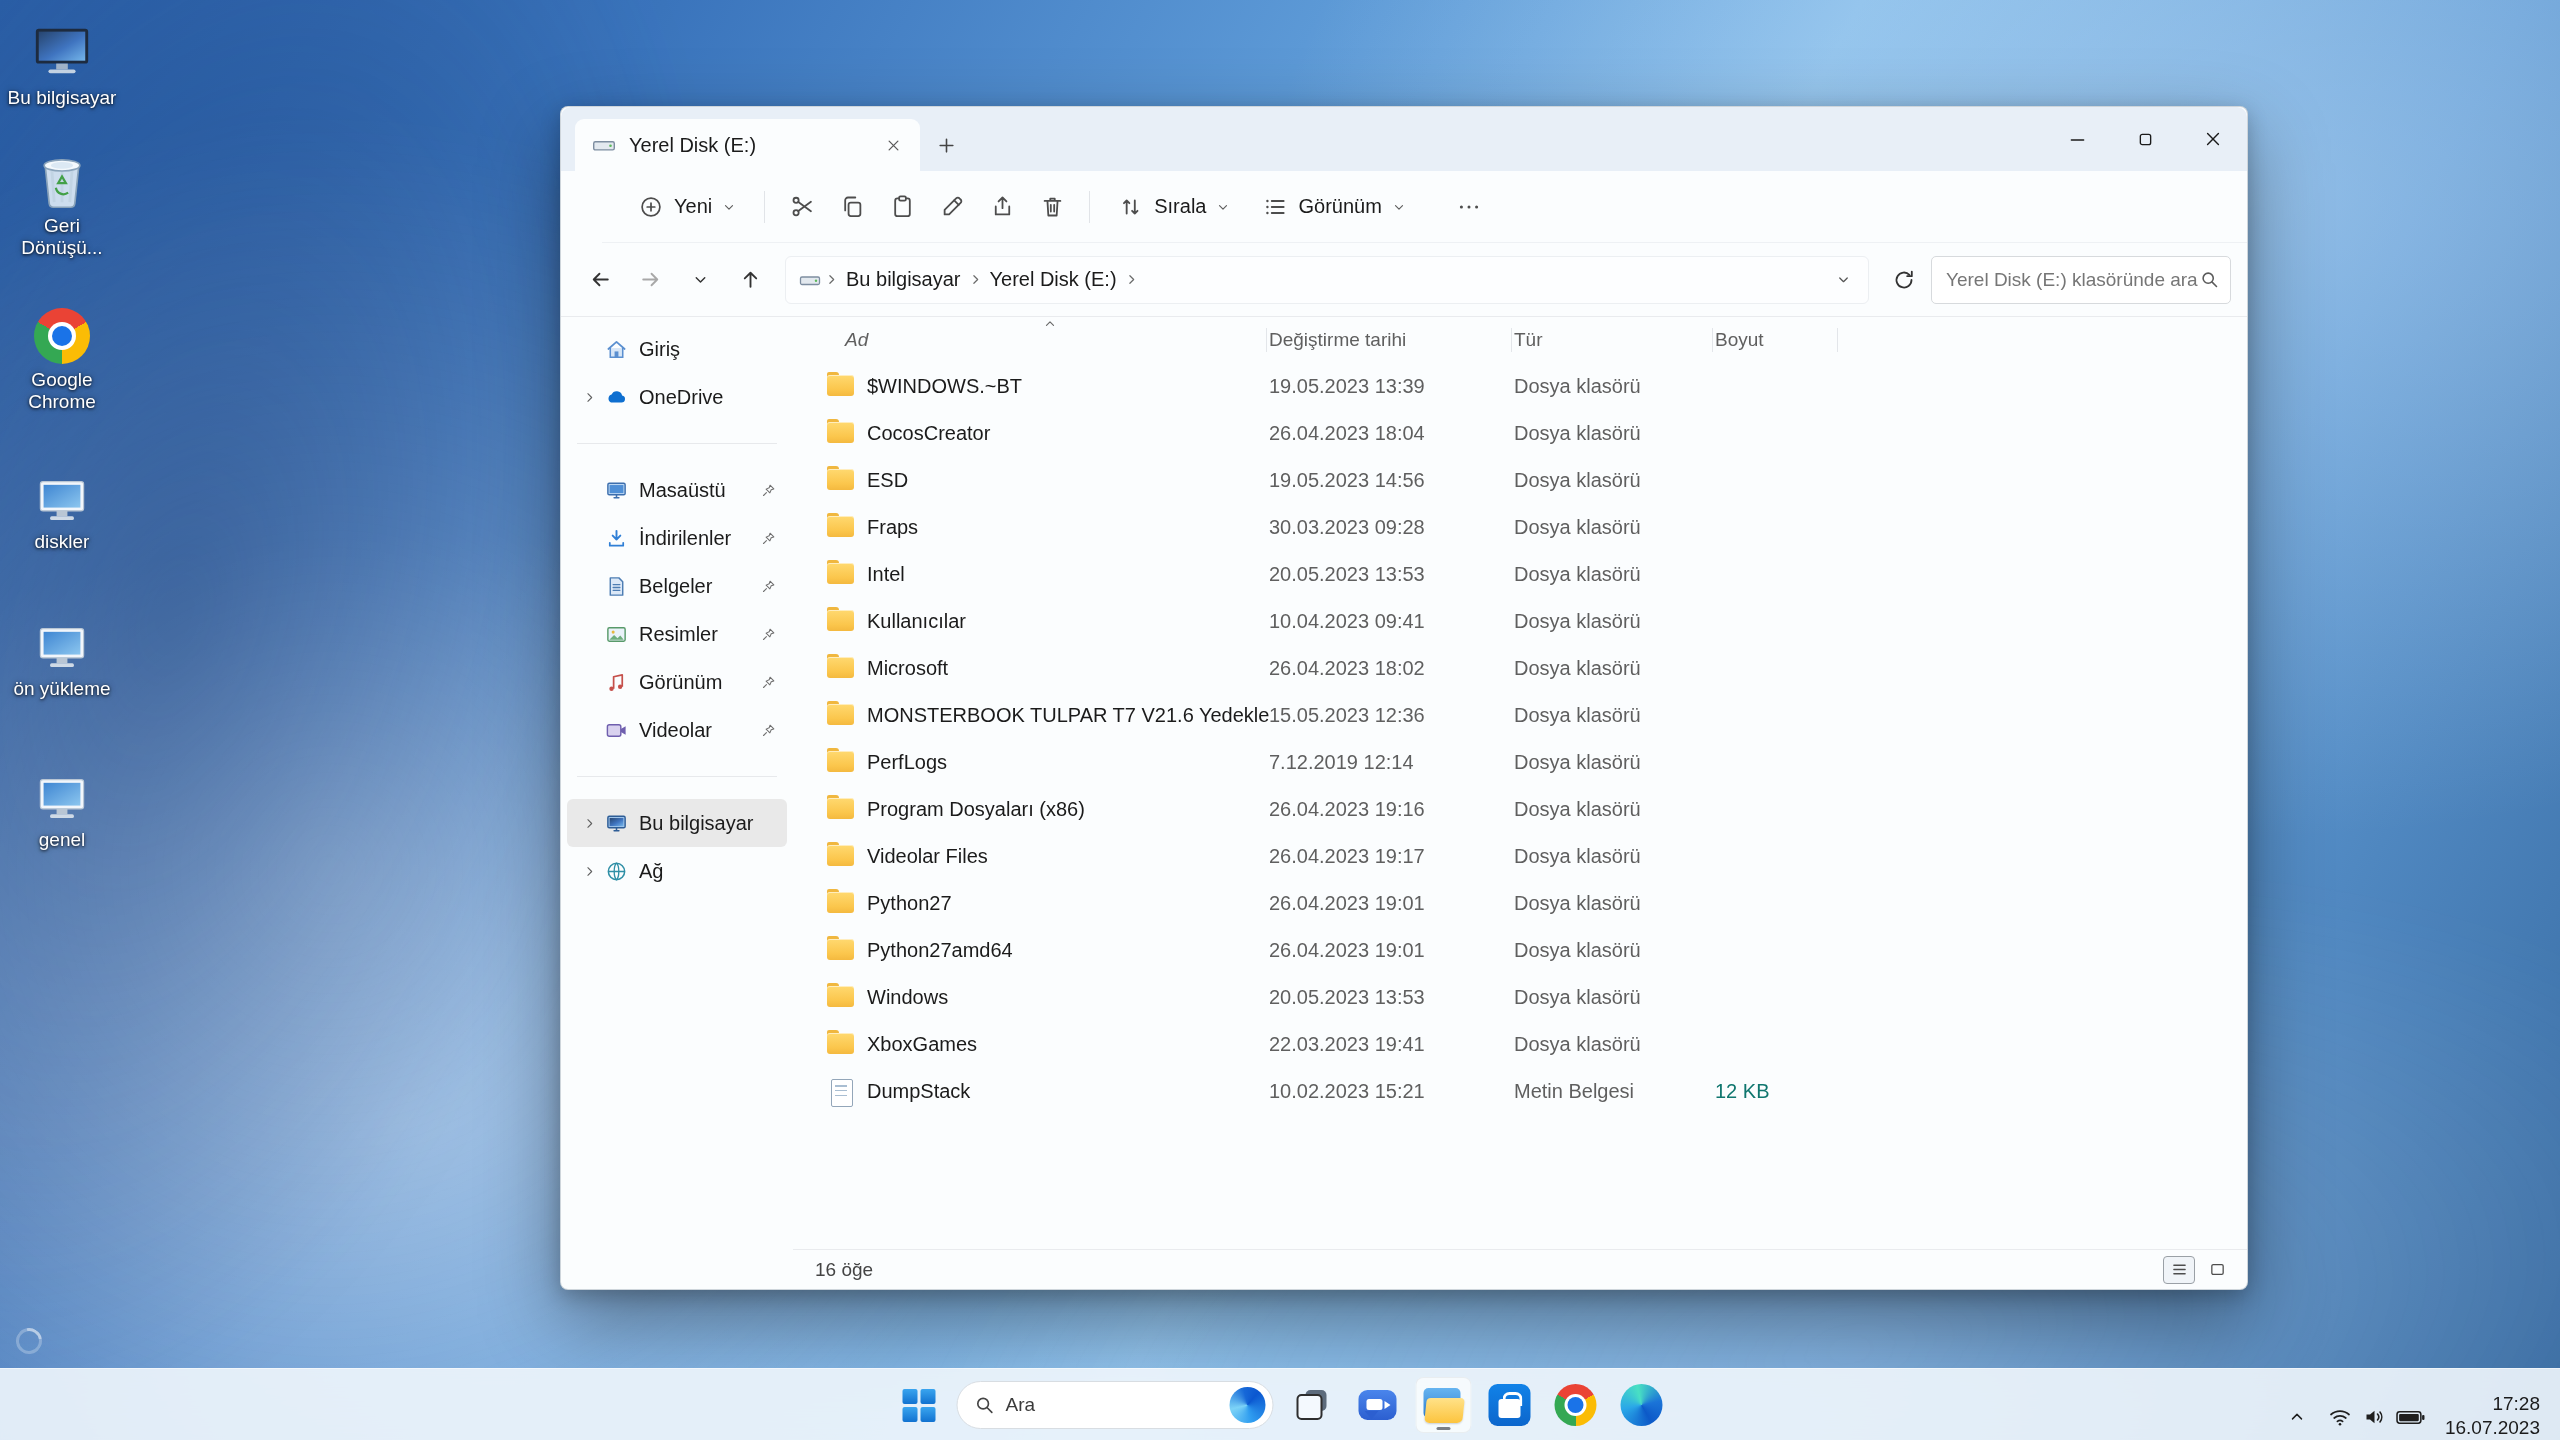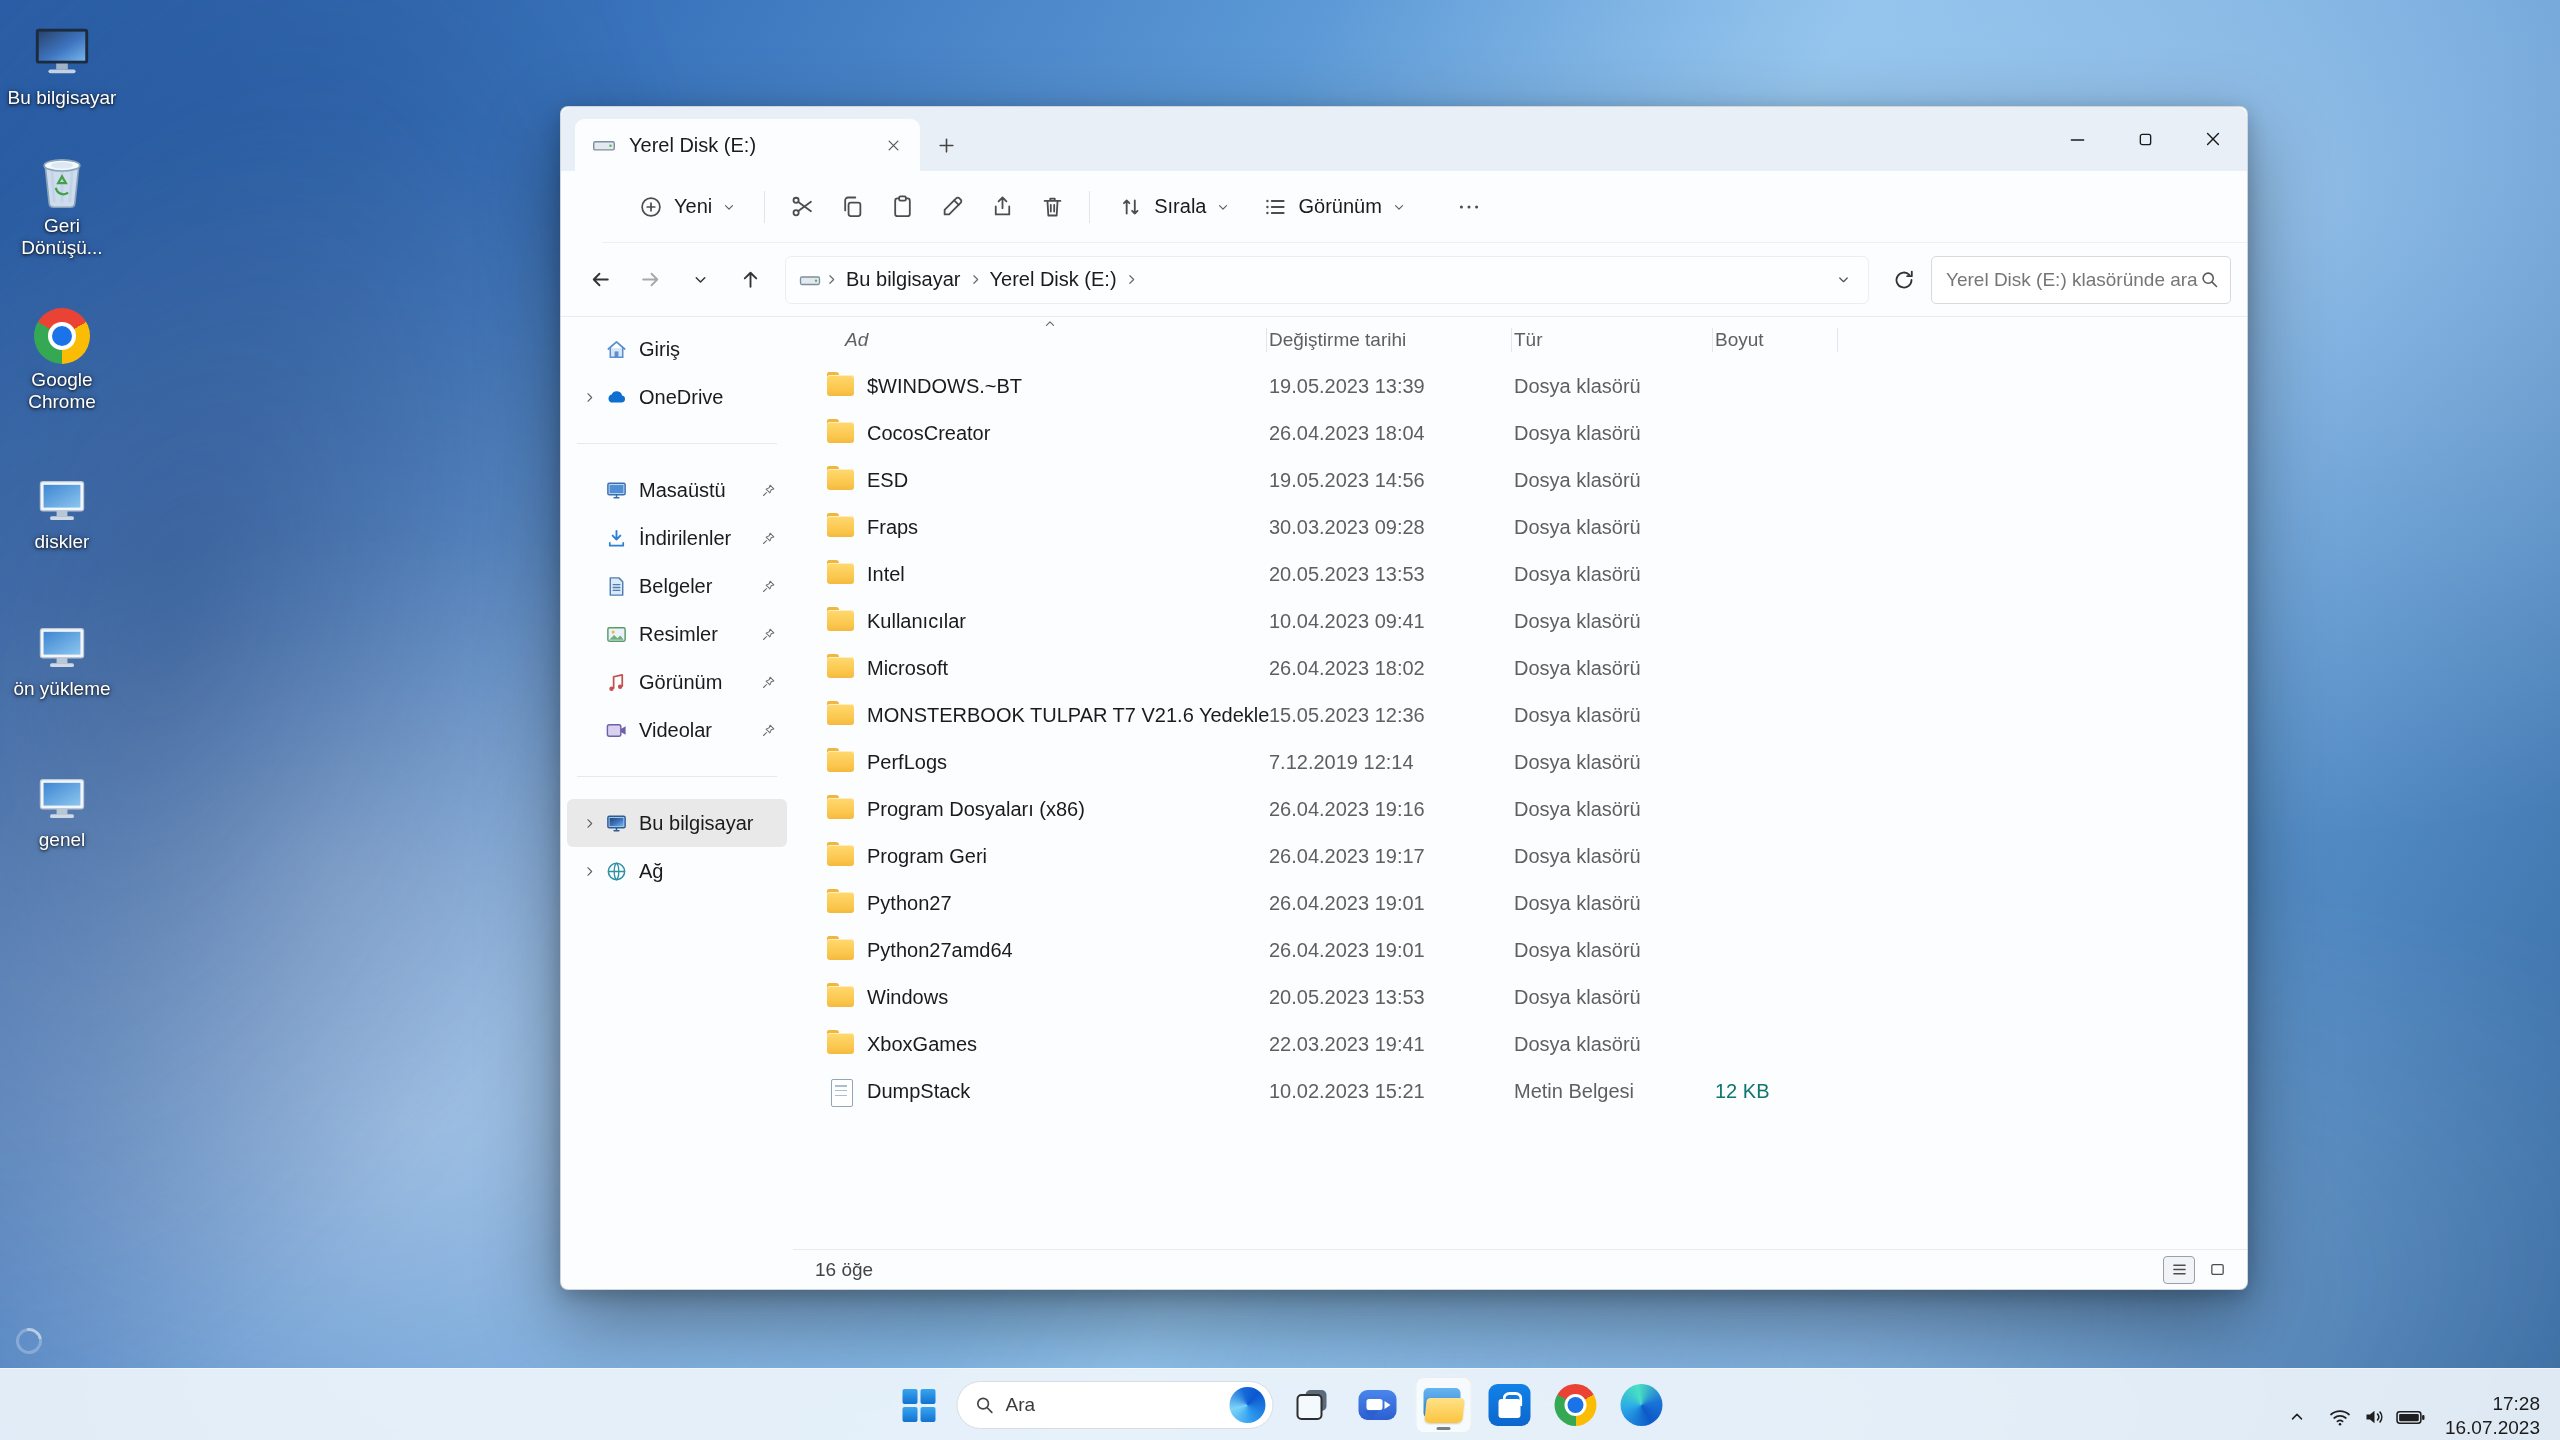--- a/index.html
+++ b/index.html
@@ -738,21 +738,21 @@
           <div class="frow">
             <span class="fic folder"></span>
             <span class="c-name">Program Dosyaları (x86)</span>
             <span class="c-date">26.04.2023 19:16</span>
             <span class="c-type">Dosya klasörü</span>
             <span class="c-size"></span>
           </div>
 
           <div class="frow">
             <span class="fic folder"></span>
-            <span class="c-name">Program Geri</span>
+            <span class="c-name">Videolar Files</span>
             <span class="c-date">26.04.2023 19:17</span>
             <span class="c-type">Dosya klasörü</span>
             <span class="c-size"></span>
           </div>
 
           <div class="frow">
             <span class="fic folder"></span>
             <span class="c-name">Python27</span>
             <span class="c-date">26.04.2023 19:01</span>
             <span class="c-type">Dosya klasörü</span>

